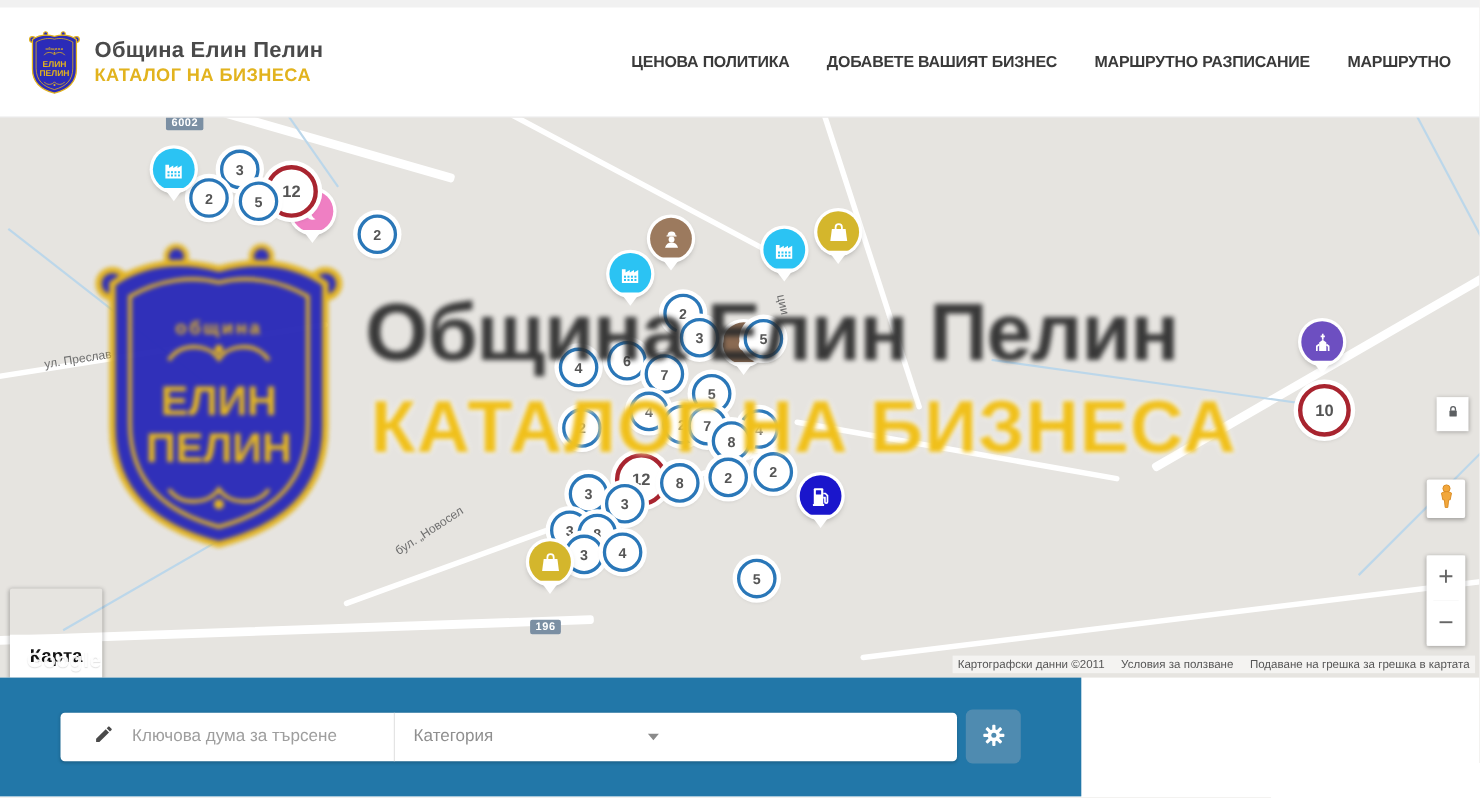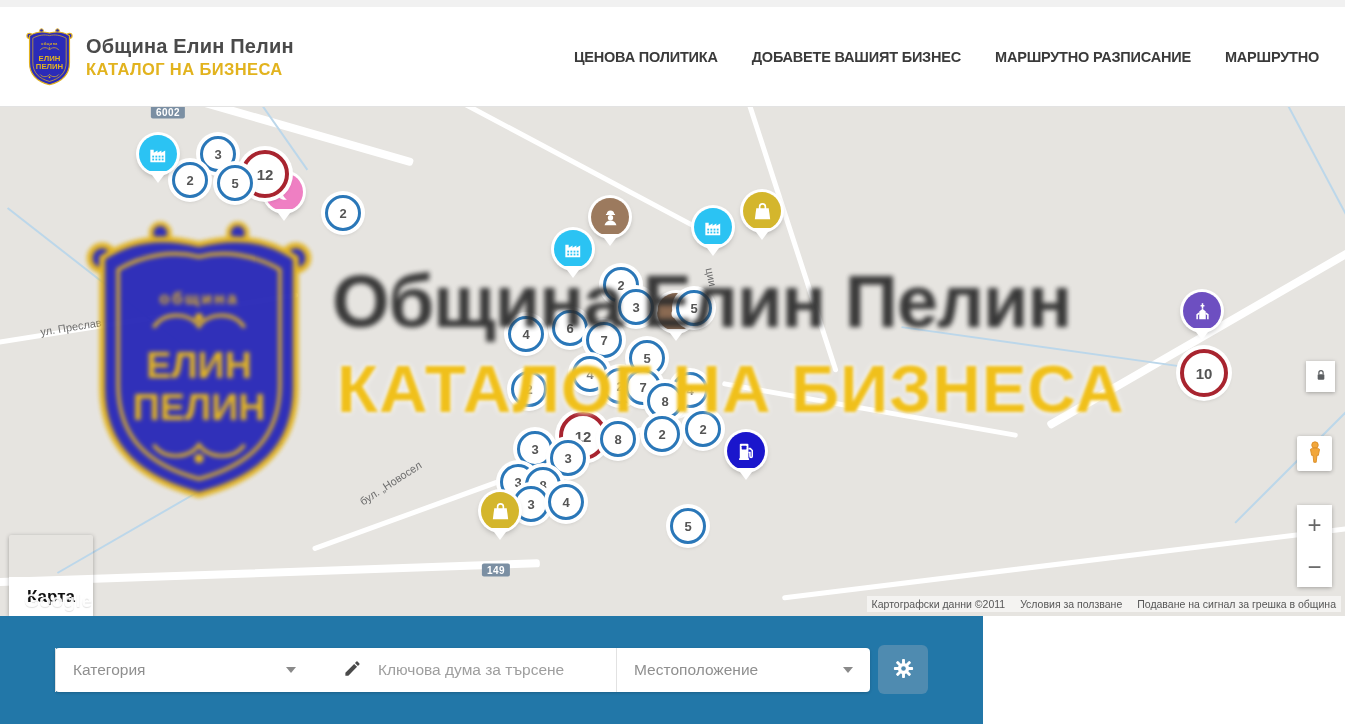--- a/index.html
+++ b/index.html
@@ -118,21 +118,21 @@
   <div class="road" style="left:720px;top:300px;width:300px;transform:rotate(10deg);"></div>
   <div class="bluelines" style="left:-20px;top:180px;width:260px;transform:rotate(38deg);"></div>
   <div class="bluelines" style="left:150px;top:-20px;width:200px;transform:rotate(55deg);"></div>
   <div class="bluelines" style="left:1150px;top:20px;width:300px;transform:rotate(62deg);"></div>
   <div class="bluelines" style="left:1200px;top:330px;width:240px;transform:rotate(-45deg);"></div>
   <div class="bluelines" style="left:900px;top:240px;width:300px;transform:rotate(8deg);"></div>
   <div class="bluelines" style="left:40px;top:400px;width:260px;transform:rotate(-30deg);"></div>
 
   <div id="labels-layer">
       <div class="badge" style="left: 168px; top: 5px;">6002</div>
-      <div class="badge" style="left: 496px; top: 463px;">149</div>
+      <div class="badge" style="left: 496px; top: 463px;">196</div>
       <div class="street" style="left: 40px; top: 214px; transform: rotate(-9deg);">ул. Преслав</div>
       <div class="street" style="left: 355px; top: 370px; transform: rotate(-33deg);">бул. „Новосел</div>
       <div class="street" style="left: 702px; top: 164px; transform: rotate(78deg);">ции</div>
     </div>
   <div id="markers-layer">
       <div class="pin" style="left: 284px; top: 85px; background: rgb(239, 127, 195); color: rgb(239, 127, 195);">
         <span class="picon">
           <svg viewBox="0 0 24 24">
             <path fill="#fff" d="M14.5 4.8a7.6 7.6 0 100 14.4A8.2 8.2 0 0114.5 4.8z"></path>
           </svg>
@@ -351,21 +351,21 @@
   <div class="wm-title">Община Елин Пелин</div>
   <div class="wm-sub">КАТАЛОГ НА БИЗНЕСА</div>
 
   <div class="maptype">
     <button class="mt mt-map">Карта</button>
   </div>
   <div class="google">Google</div>
   <div class="attrib" id="attrib">
       <span>Картографски данни ©2011</span>
       <a>Условия за ползване</a>
-      <a>Подаване на сигнал за грешка в община</a>
+      <a>Подаване на грешка за грешка в картата</a>
     </div>
 
   <div class="ctrl lock-btn">
     <span><svg viewBox="0 0 24 24">
           <path d="M8.8 11V8.6a3.2 3.2 0 016.4 0V11" fill="none" stroke="#5c5f62" stroke-width="1.8"></path>
           <rect x="7" y="10.8" width="10" height="8.2" rx="1.2" fill="#5c5f62"></rect>
         </svg></span>
   </div>
   <div class="ctrl pegman-btn">
     <span><svg viewBox="0 0 24 24">
@@ -376,32 +376,28 @@
   <div class="ctrl zoomctrl">
     <button class="zbtn">+</button>
     <div class="zdiv"></div>
     <button class="zbtn">−</button>
   </div>
 </div>
 
 <div class="bottombar">
   <div class="bb-left">
     <div class="fields">
-      <div class="field f-select f-cat">
-        <span class="lbl">Категория</span>
-        <span class="caret"></span>
-      </div>
       <div class="field f-keyword">
         <span><svg viewBox="0 0 24 24" fill="#4a4a4a">
               <path d="M3 17.25V21h3.75L17.8 9.94l-3.75-3.75L3 17.25zM20.71 7.04a1 1 0 000-1.41l-2.34-2.34a1 1 0 00-1.41 0l-1.83 1.83 3.75 3.75 1.83-1.83z"></path>
             </svg></span>
         <input type="text" placeholder="Ключова дума за търсене" style="">
       </div>
-      <div class="field f-select f-loc">
-        <span class="lbl">Местоположение</span>
+      <div class="field f-select f-cat">
+        <span class="lbl">Категория</span>
         <span class="caret"></span>
       </div>
     </div>
     <button class="gear-btn">
       <span><svg viewBox="0 0 24 24">
             <g fill="#fff">
               <rect x="10.6" y="2.8" width="2.8" height="5" rx=".8"></rect>
               <rect x="10.6" y="16.2" width="2.8" height="5" rx=".8"></rect>
               <rect x="2.8" y="10.6" width="5" height="2.8" rx=".8"></rect>
               <rect x="16.2" y="10.6" width="5" height="2.8" rx=".8"></rect>

